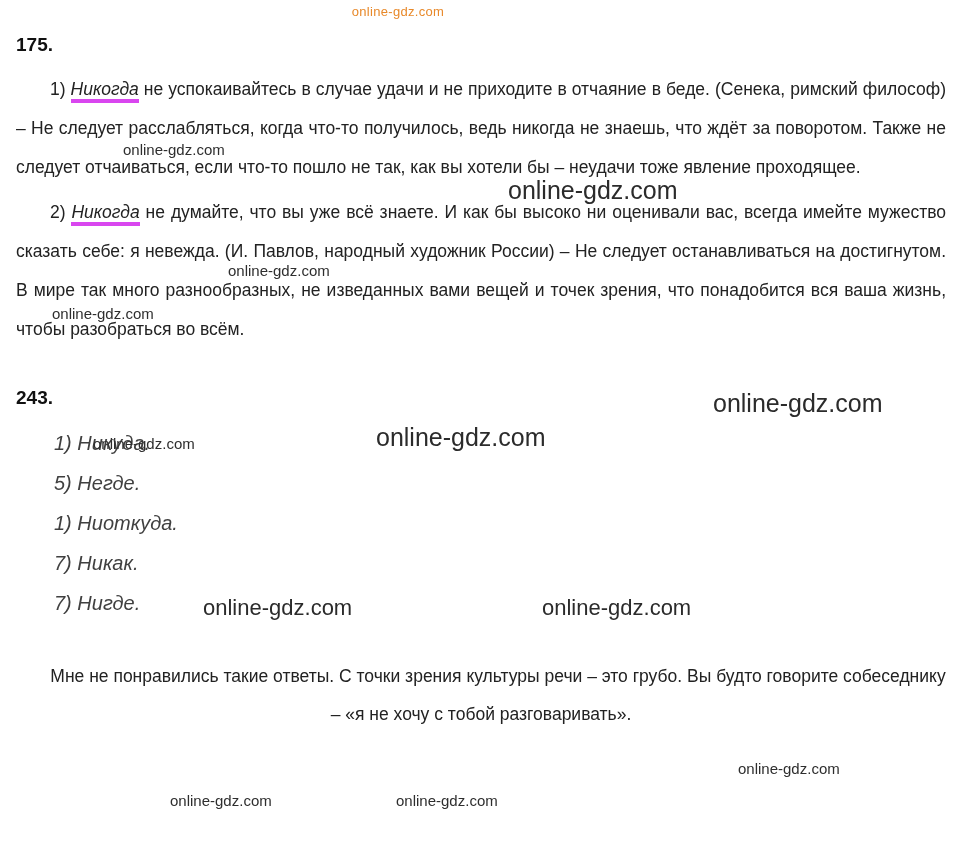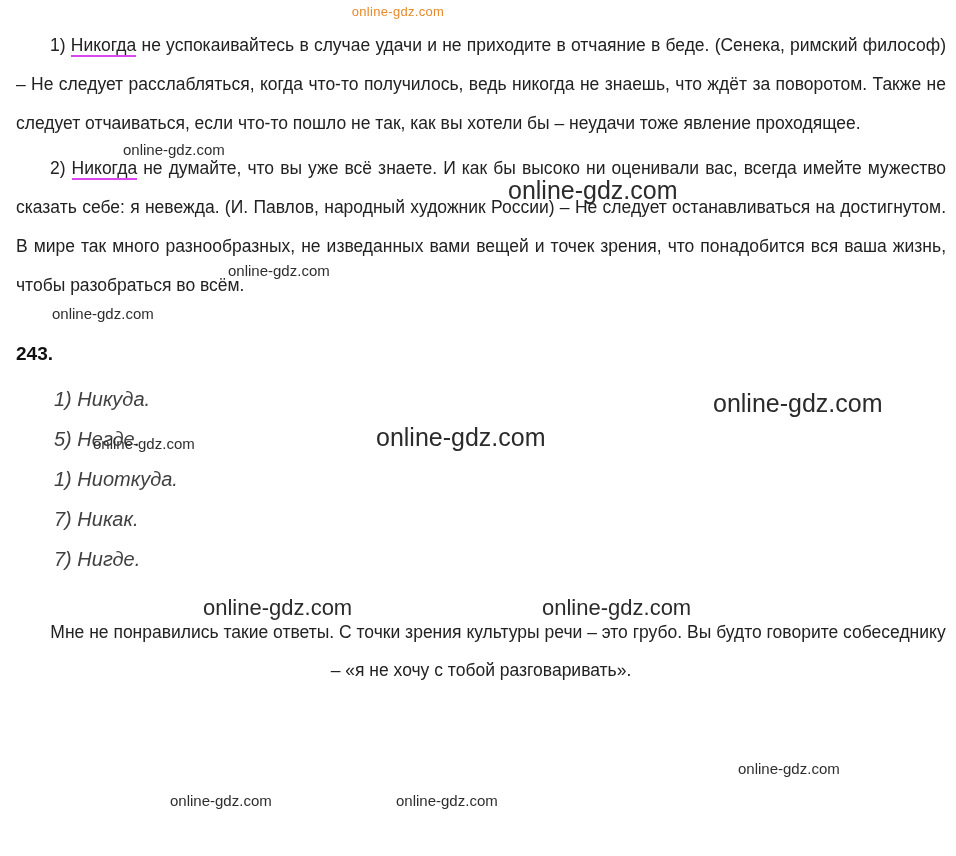--- a/index.html
+++ b/index.html
@@ -58,21 +58,22 @@
     margin: 0 0 6px 0;
   }
   .para.indent {
     text-indent: 34px;
   }
   .para.last-line-left {
     text-align: center;
   }
 
   .underline-word {
-    border-bottom: 2px solid #d946ef;
+    border-bottom: 4px solid #d946ef;
+    font-style: italic;
   }
 
   .list {
     margin: 0;
     padding: 0;
     list-style: none;
   }
   .list li {
     font-size: 20px;
     line-height: 40px;
@@ -112,20 +113,21 @@
 </head>
 <body>
 
 <div class="page">
 
   <div class="top-watermark">online-gdz.com</div>
 
   <div class="content">
 
     <div>
+      <div class="ex-number">175.</div>
 
       <p class="para indent">
         <span>1) </span><span class="underline-word">Никогда</span><span> не успокаивайтесь в случае удачи и не приходите в отчаяние в беде. (Сенека, римский философ) – Не следует расслабляться, когда что-то получилось, ведь никогда не знаешь, что ждёт за поворотом. Также не следует отчаиваться, если что-то пошло не так, как вы хотели бы – неудачи тоже явление проходящее.</span>
       </p>
 
       <p class="para indent">
         <span>2) </span><span class="underline-word">Никогда</span><span> не думайте, что вы уже всё знаете. И как бы высоко ни оценивали вас, всегда имейте мужество сказать себе: я невежда. (И. Павлов, народный художник России) – Не следует останавливаться на достигнутом. В мире так много разнообразных, не изведанных вами вещей и точек зрения, что понадобится вся ваша жизнь, чтобы разобраться во всём.</span>
       </p>
     </div>
 

